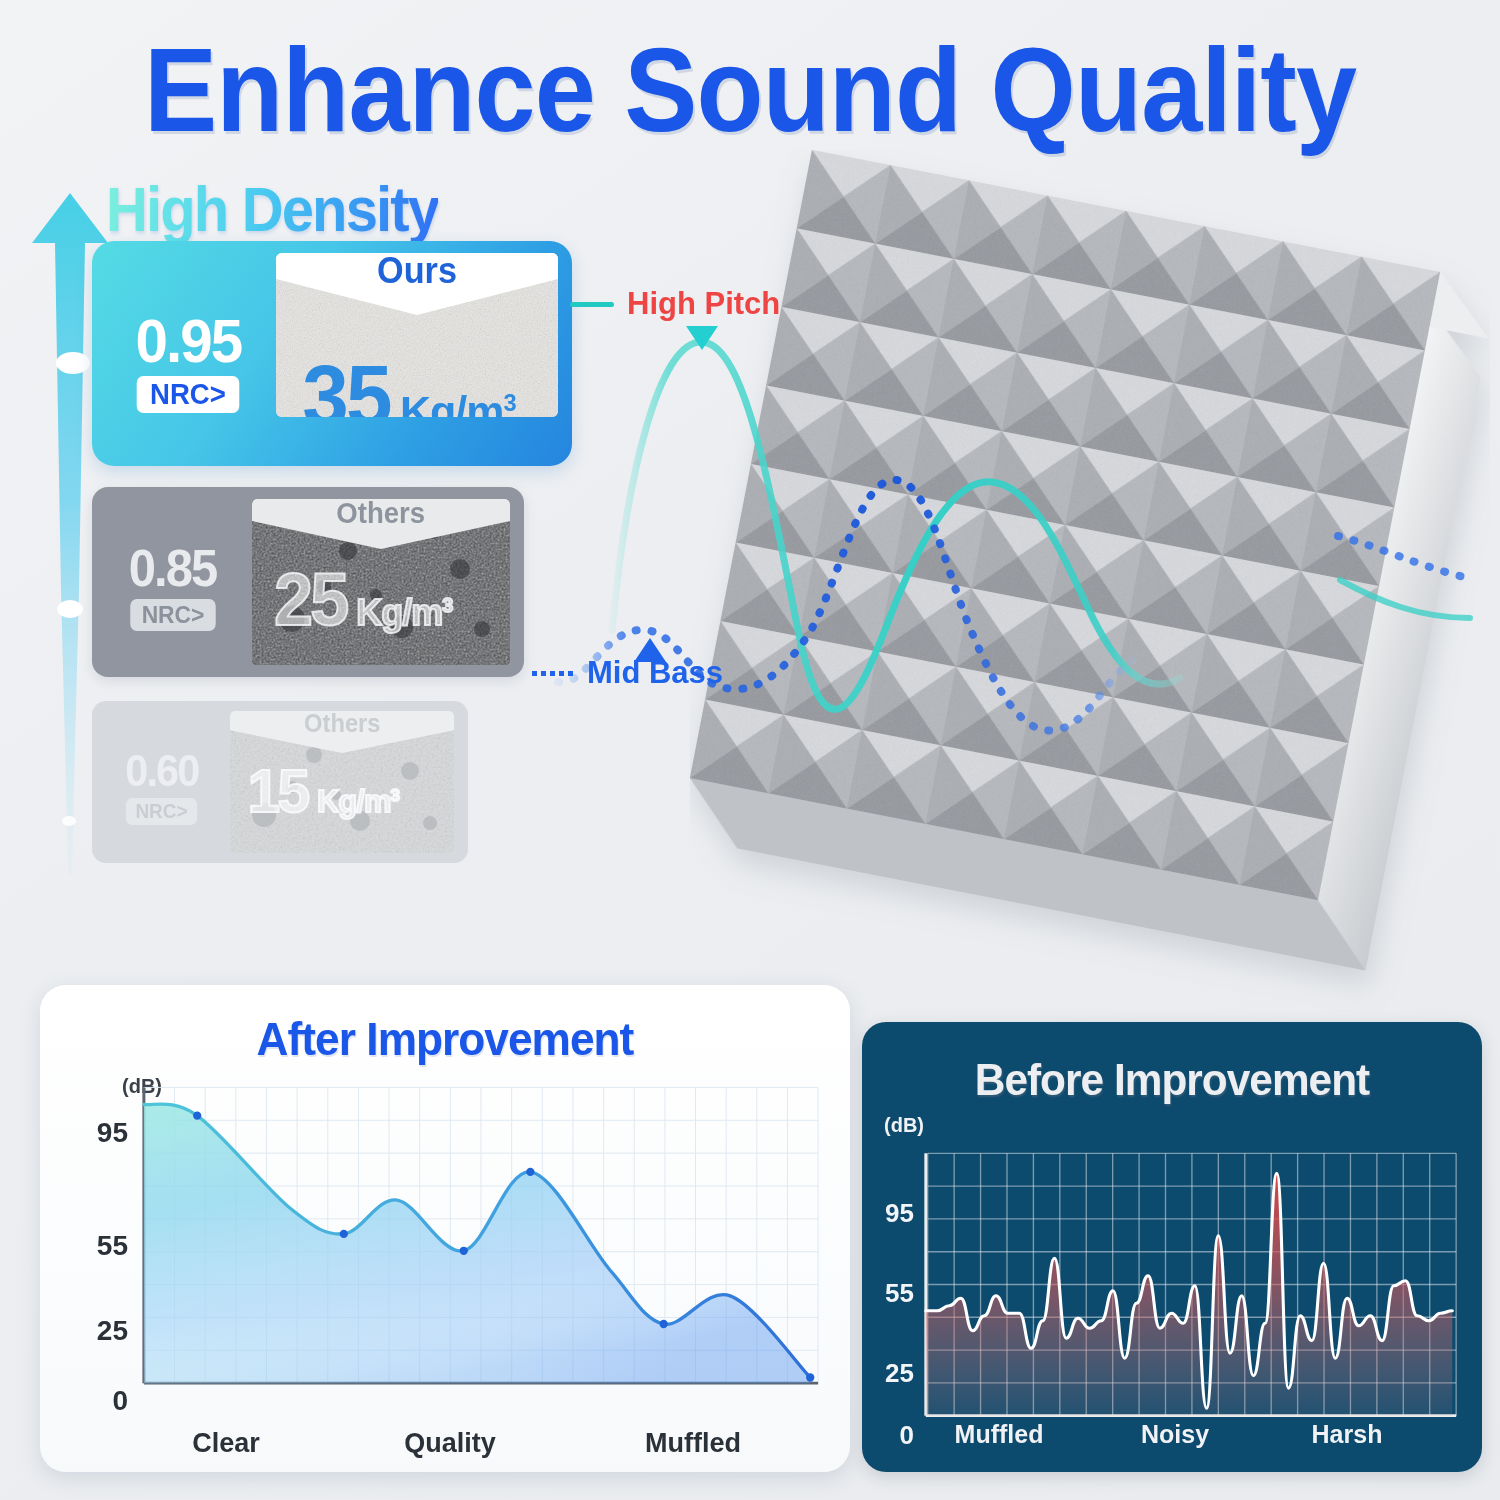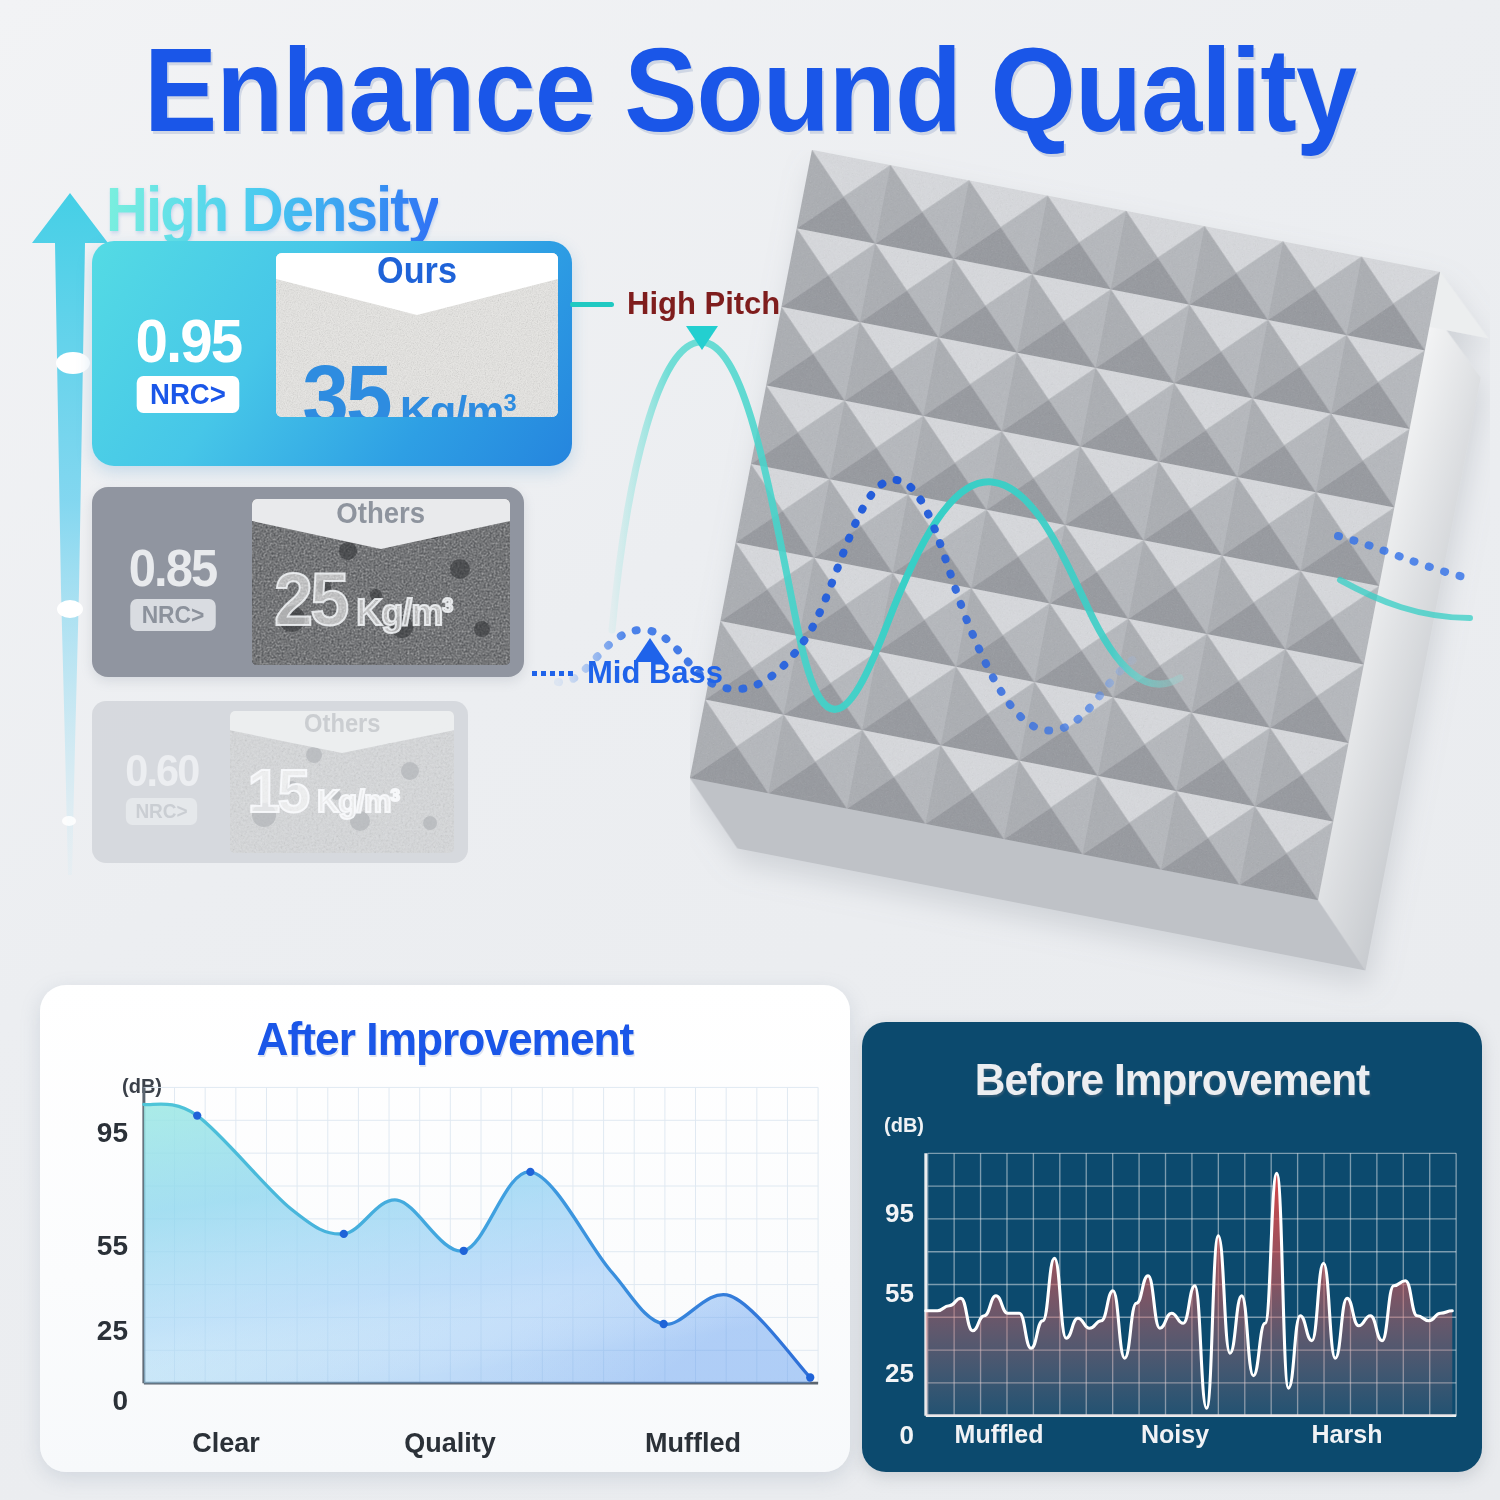--- a/index.html
+++ b/index.html
@@ -128,21 +128,21 @@
     -webkit-text-stroke:2px rgba(252,253,255,.92);}
   #dens-o2 .num{font-size:62px;}
   #dens-o2 .unit{font-size:31px;}
 
   
   #foam-panel{position:absolute;left:690px;top:150px;width:800px;height:880px;}
 
   
   #wave-layer{position:absolute;left:540px;top:230px;width:960px;height:560px;}
   .legend{position:absolute;display:flex;align-items:center;font-weight:bold;white-space:nowrap;}
-  #legend-high-pitch{left:570px;top:286px;color:#7f1d1d;font-size:31px;}
+  #legend-high-pitch{left:570px;top:286px;color:#ef4444;font-size:31px;}
   #legend-mid-bass{left:530px;top:655px;color:#1f63ea;font-size:31px;}
   .leg-line{width:44px;height:5px;margin-right:13px;border-radius:3px;}
   #legend-high-pitch .leg-line{background:#20c9c2;}
   #legend-mid-bass .leg-line{background:none;
     background-image:radial-gradient(circle,#1f63ea 45%,transparent 46%);
     background-size:9px 9px;background-repeat:repeat-x;height:9px;}
 
   
   #panel-before{
     position:absolute;left:862px;top:1022px;width:620px;height:450px;

